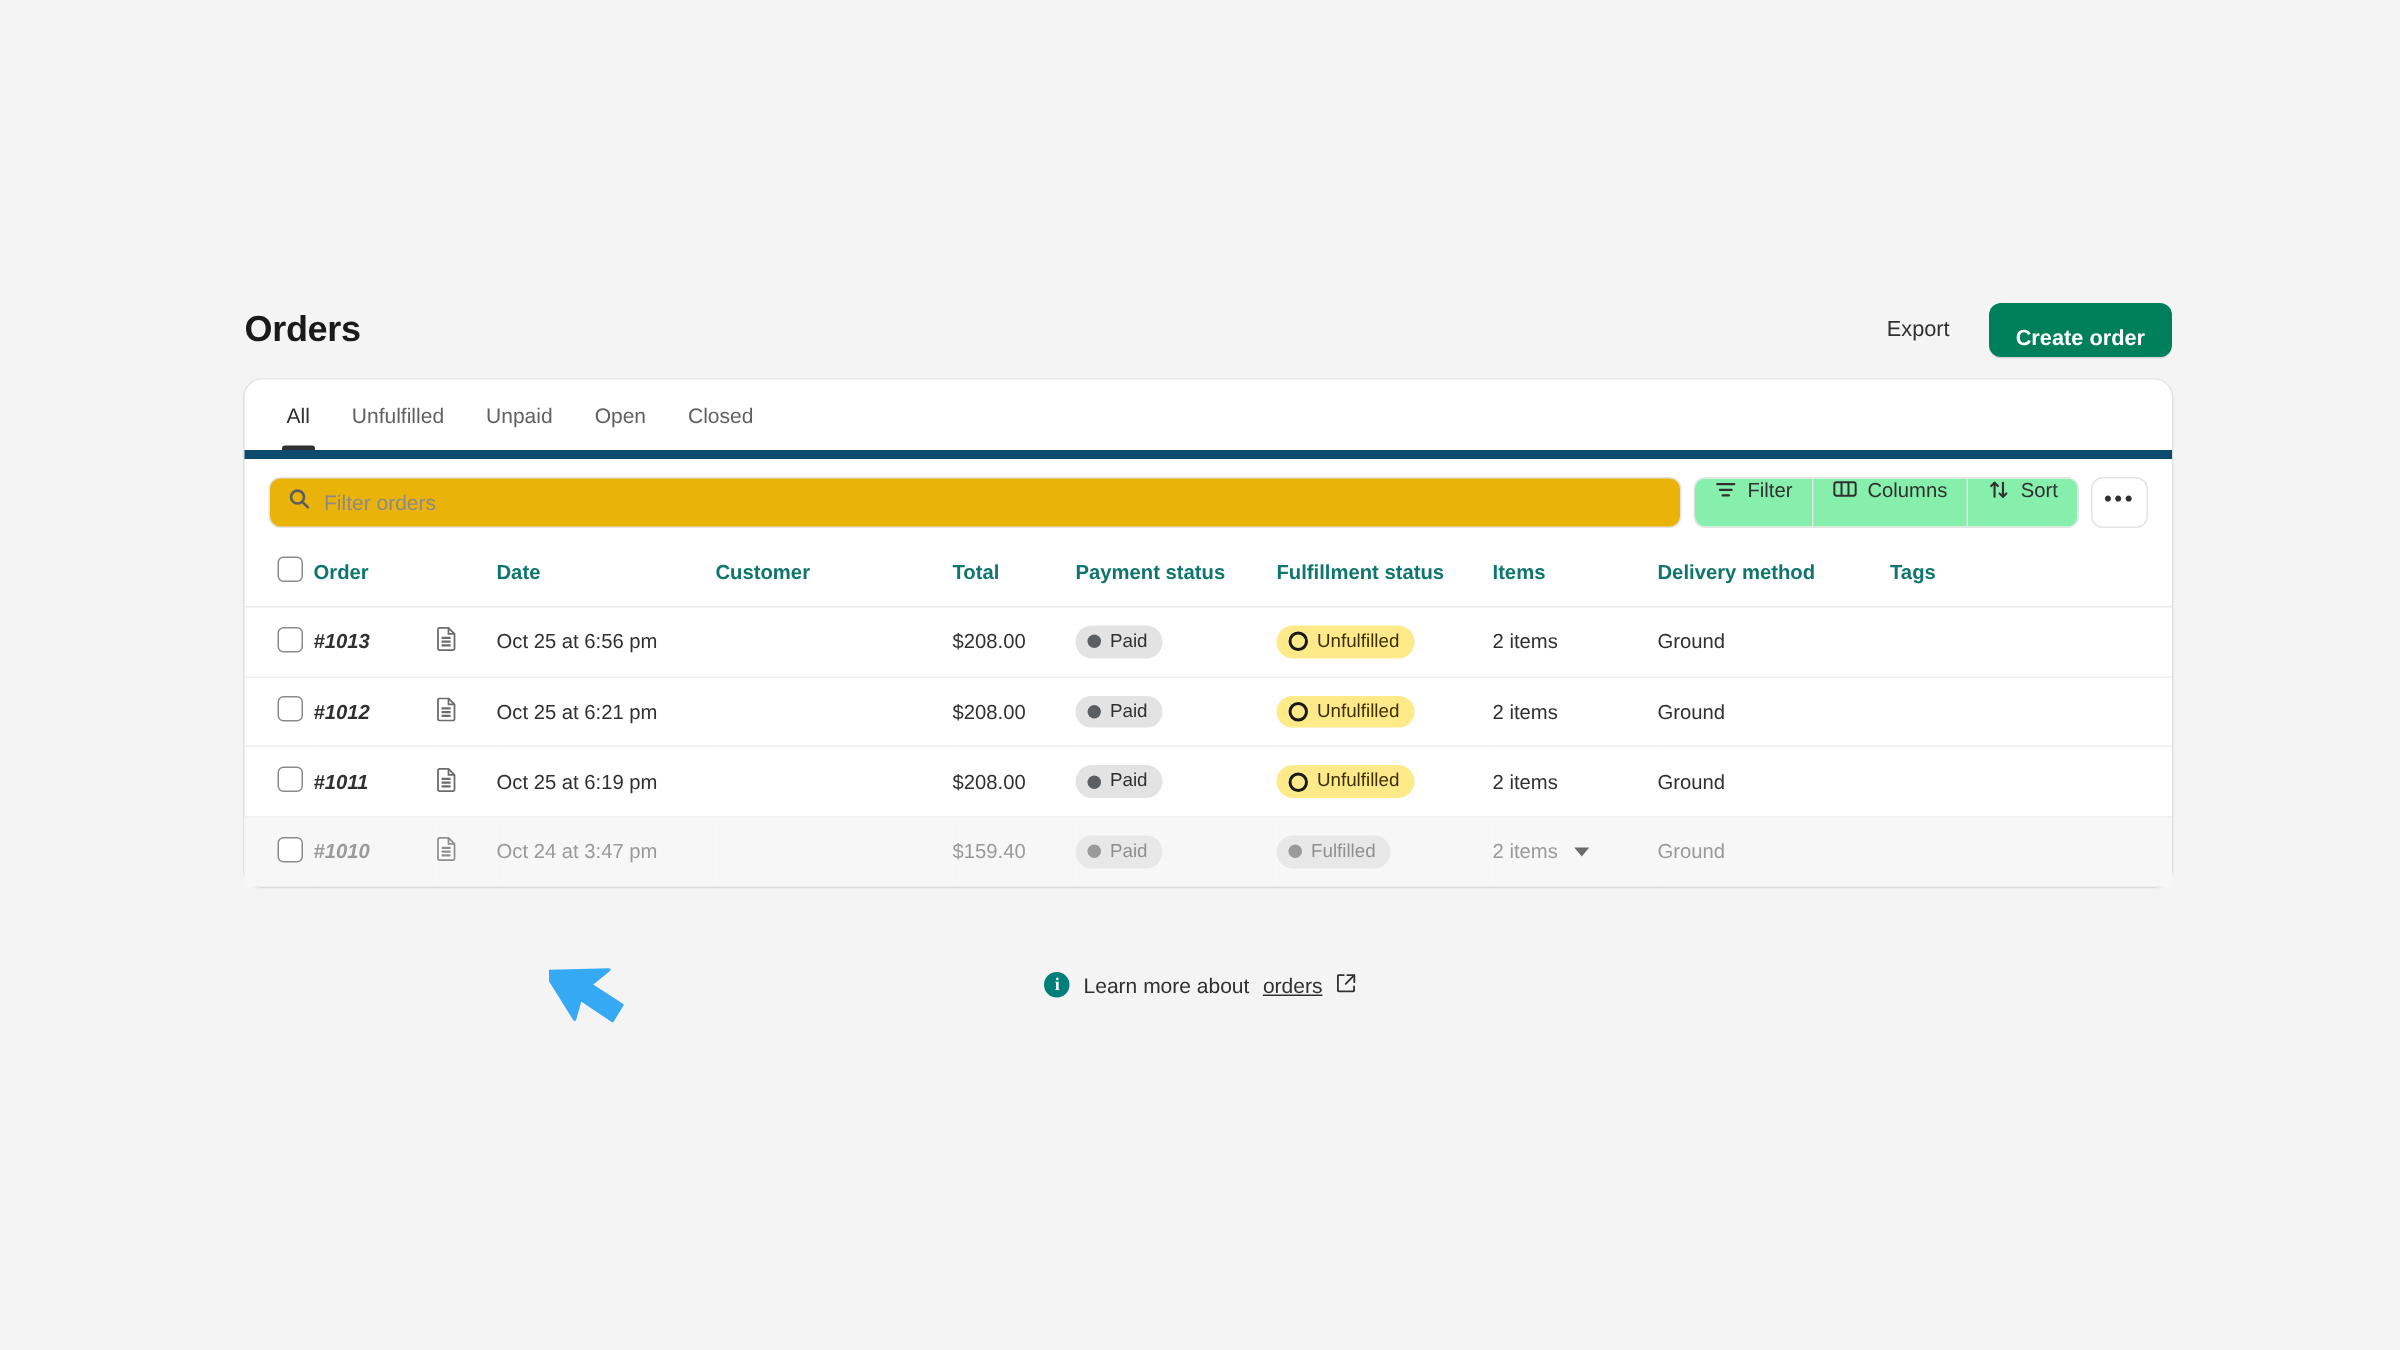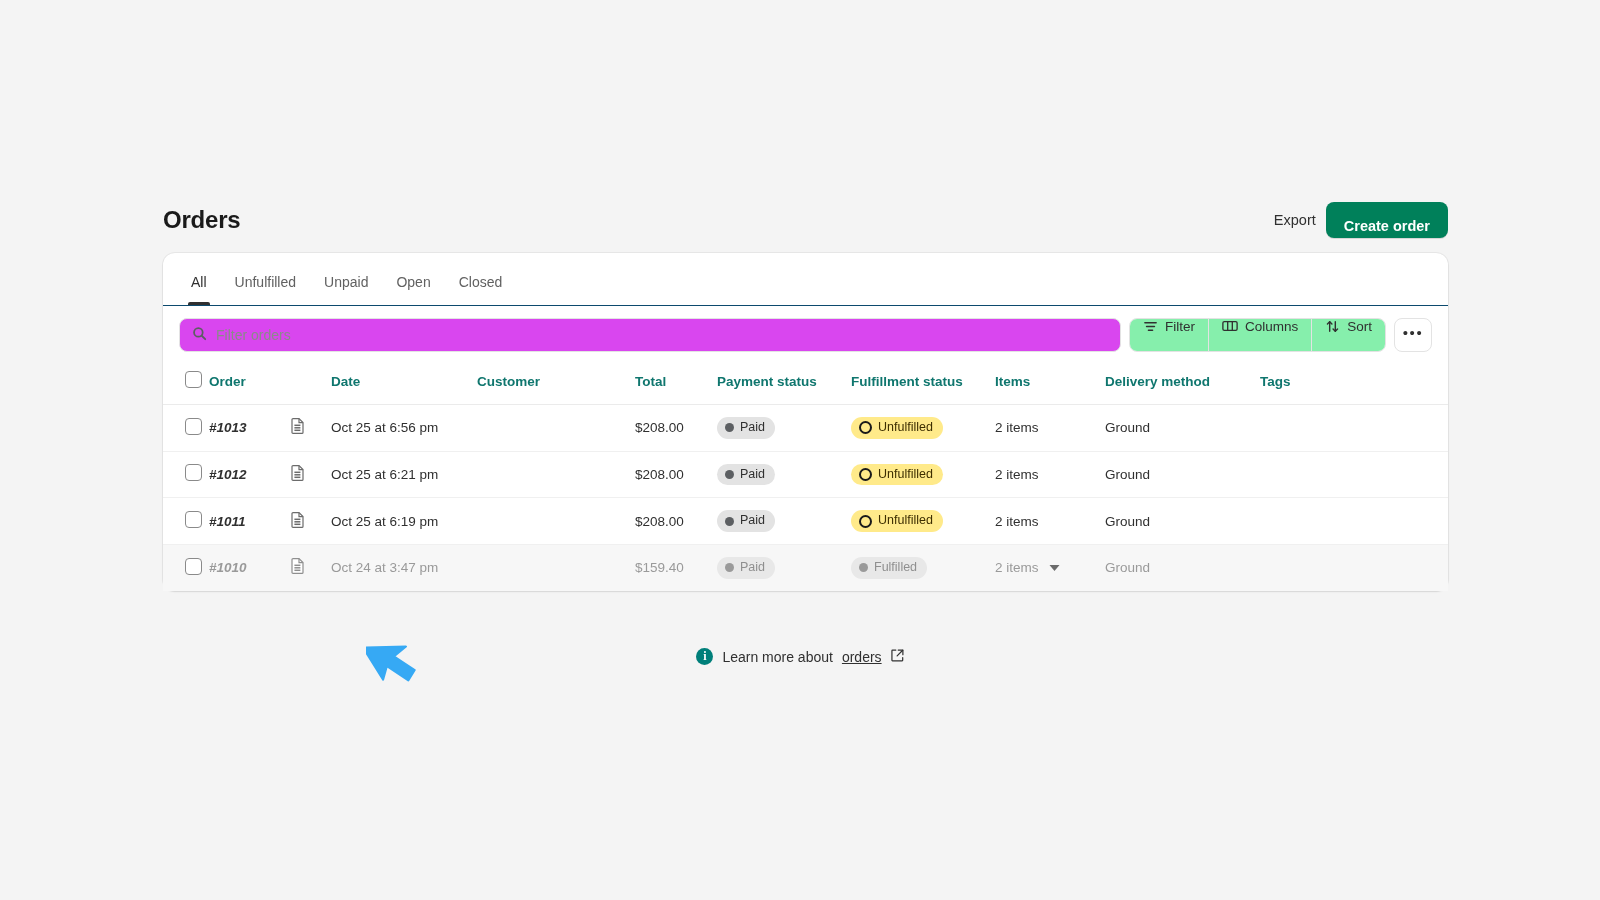--- a/index.html
+++ b/index.html
@@ -32,20 +32,21 @@
   }
   .page-title {
     font-size: 24px;
     font-weight: 700;
     color: #1a1a1a;
     letter-spacing: -0.2px;
   }
   .header-actions {
     display: flex;
     align-items: center;
+    gap: 16px;
   }
   .btn-export {
     background: transparent;
     border: none;
     font-family: inherit;
     font-size: 14.5px;
     color: #303030;
     font-weight: 500;
     cursor: pointer;
     padding: 8px 10px;
@@ -75,21 +76,21 @@
     box-shadow: 0 0 0 1px rgba(0,0,0,0.05), 0 1px 2px rgba(0,0,0,0.08);
     overflow: visible;
   }
 
   
   .tabs {
     display: flex;
     align-items: flex-end;
     height: 53px;
     padding: 0 14px;
-    border-bottom: 1px solid #0c4a6e;
+    border-bottom: 6px solid #0c4a6e;
   }
   .tab {
     position: relative;
     font-size: 14px;
     color: #616161;
     padding: 8px 14px 15px 14px;
     cursor: pointer;
     white-space: nowrap;
   }
   .tab.active {
@@ -116,21 +117,21 @@
   }
   .search-box {
     flex: 1;
     height: 34px;
     border: 1px solid #e3e3e3;
     border-radius: 8px;
     display: flex;
     align-items: center;
     padding: 0 12px;
     gap: 9px;
-    background: #d946ef;
+    background: #eab308;
   }
   .search-box input {
     border: none;
     outline: none;
     font-family: inherit;
     font-size: 14px;
     color: #303030;
     width: 100%;
     background: transparent;
   }

